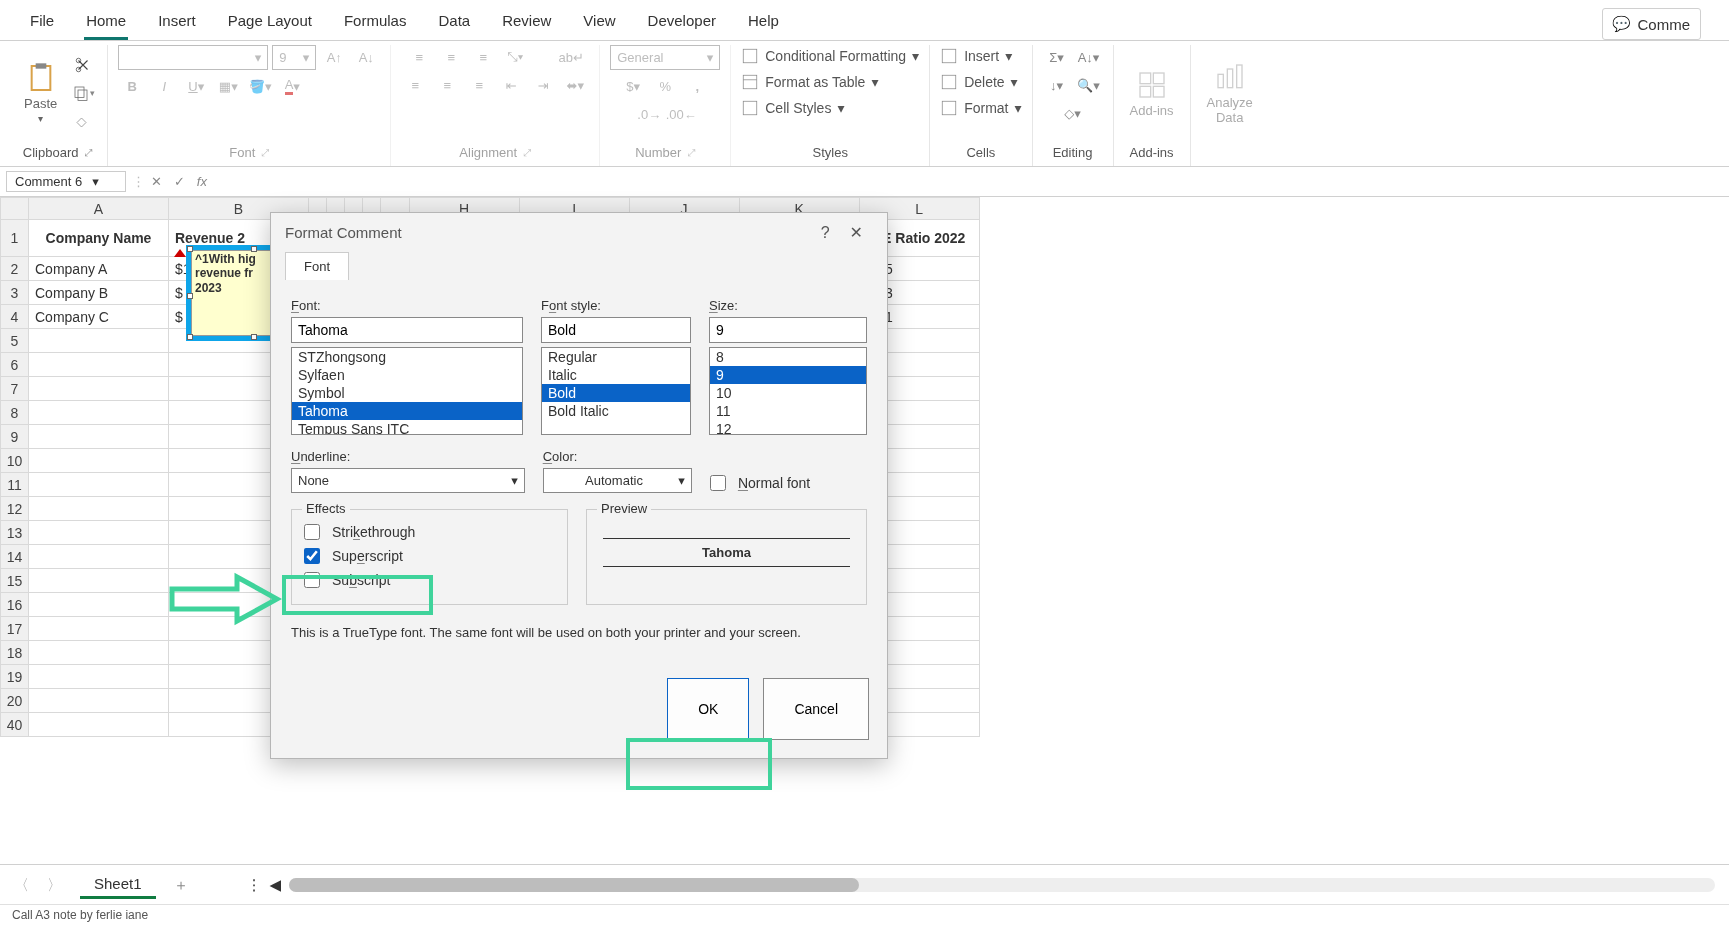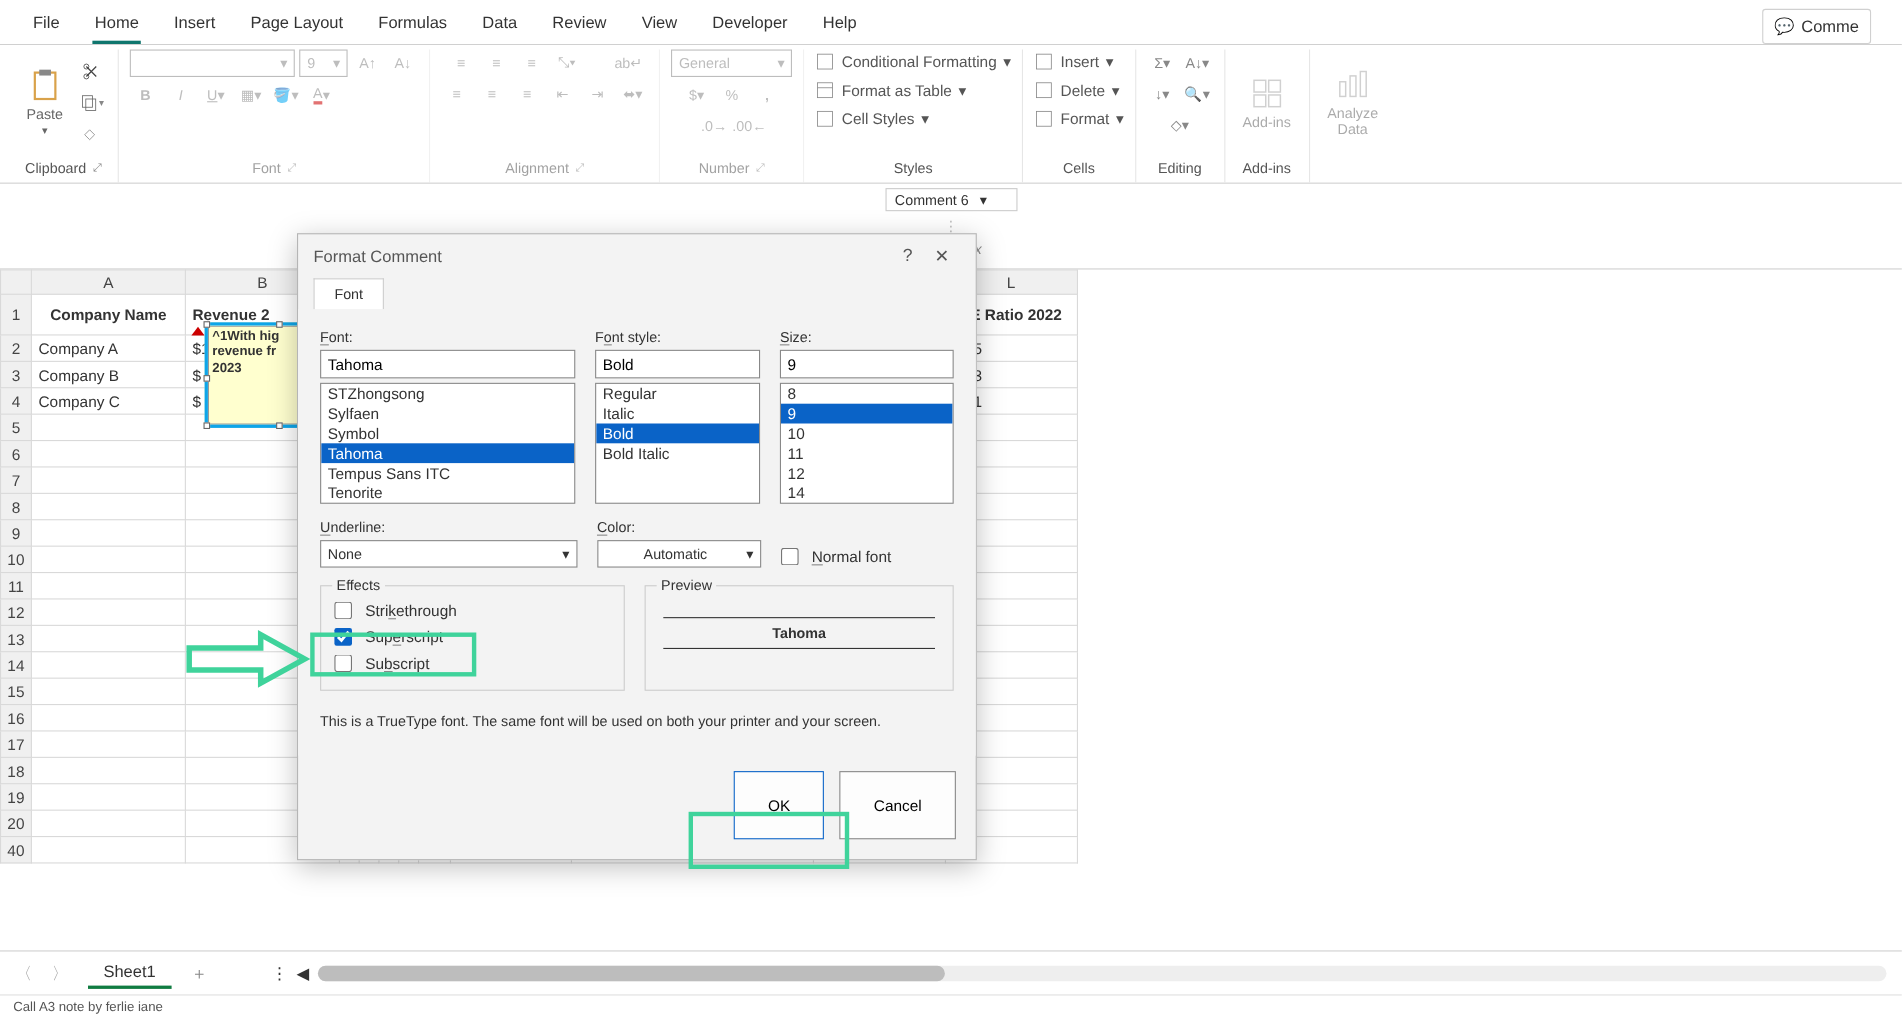--- a/index.html
+++ b/index.html
@@ -21,52 +21,52 @@
 .iconbtn { width:28px; height:24px; display:flex; align-items:center; justify-content:center; color:#888; }
 .bigbtn { display:flex; flex-direction:column; align-items:center; gap:2px; padding:4px 6px; color:#666; }
 .bigbtn svg { width:32px; height:32px; }
 .vstack { display:flex; flex-direction:column; gap:4px; }
 .hstack { display:flex; gap:4px; align-items:center;}
 .dimmed { opacity:.55; }
 .group .txtbtn { display:flex; align-items:center; gap:6px; color:#555; font-size:14px; padding:2px 0;}
 .group .txtbtn svg { width:18px; height:18px;}
 
 
-.formula-bar { display:flex; align-items:center; border-bottom:1px solid #d0d0d0; padding:4px 6px; gap:6px;flex-direction:column; }
+.formula-bar { display:flex; align-items:center; border-bottom:1px solid #d0d0d0; padding:4px 6px; gap:6px; }
 .name-box { display:flex; align-items:center; border:1px solid #ccc; padding:2px 8px; gap:10px; min-width:120px;}
 .fx-area { display:flex; align-items:center; gap:12px; color:#888; }
 .fx-icon { font-style: italic; }
 
 
 .sheet-wrap { position:relative; }
 table.sheet { border-collapse: collapse; table-layout: fixed; }
 table.sheet th, table.sheet td { border: 1px solid #d9d9d9; font-size:14px; }
 table.sheet thead th { background:#f0f0f0; font-weight:400; text-align:center; height:22px; color:#444; }
 table.sheet tbody th { background:#f0f0f0; font-weight:400; text-align:center; width:28px; color:#444; }
 table.sheet td { padding: 2px 6px; height:24px; }
 .hdr-row td { font-weight:700; background:#fff; }
 
 
-.note-box { position:absolute; left:186px; top:48px; width:130px; height:96px; background:#ffffcf; border:3px solid #0ea5e9; font-size:12px; font-weight:700; padding:2px 4px; line-height:1.2; box-shadow: 0 0 0 1px #999 inset; }
+.note-box { position:absolute; left:186px; top:48px; width:130px; height:96px; background:#ffffcf; border:5px solid #0ea5e9; font-size:12px; font-weight:700; padding:2px 4px; line-height:1.2; box-shadow: 0 0 0 1px #999 inset; }
 .note-anchor { position:absolute; width:0; height:0; border-left:6px solid transparent; border-right:6px solid transparent; border-top:8px solid #c00; left:174px; top:52px; transform: rotate(180deg);}
 .note-handles { position:absolute; width:6px;height:6px;background:#fff;border:1px solid #666;}
 
 
 .dialog { position:absolute; left:270px; top:212px; width:618px; background:#f3f3f3; border:1px solid #b5b5b5; box-shadow: 0 6px 24px rgba(0,0,0,.25); }
 .dialog-title { display:flex; align-items:center; padding:10px 14px; font-size:15px; color:#555; }
 .dialog-title .spacer{flex:1;}
 .dialog-title .x { padding:0 10px; color:#555; font-size:16px;}
 .dialog-tabstrip { padding: 0 14px; }
 .dialog-tab { display:inline-block; background:#fff; border:1px solid #ccc; border-bottom:none; padding:6px 18px; font-size:13px; }
 .dialog-body { background:#f3f3f3; padding: 18px 20px 14px 20px; }
 .row3 { display:flex; gap:18px; }
 .field { display:flex; flex-direction:column; gap:4px; }
 .field label { font-size:13px; }
 .field input[type=text]{ border:1px solid #888; padding:4px 6px; font-size:14px; background:#fff;}
-.listbox { border:1px solid #888; background:#fff; height:110px; overflow-y:auto; font-size:14px; position:relative;}
+.listbox { border:1px solid #888; background:#fff; height:88px; overflow-y:auto; font-size:14px; position:relative;}
 .listbox .item { padding:1px 6px; }
 .listbox .item.sel { background:#0a63c7; color:#fff;}
 .listbox::-webkit-scrollbar{width:16px;}
 .listbox::-webkit-scrollbar-thumb{background:#c8c8c8;}
 .listbox::-webkit-scrollbar-track{background:#efefef;}
 .selectbox { border:1px solid #888; background:#fff; padding:4px 6px; display:flex; justify-content:space-between; align-items:center;}
 .effects { border:1px solid #ccc; margin-top:14px; padding:10px 12px 12px 12px; position:relative;}
 .effects .legend { position:absolute; top:-9px; left:10px; background:#f3f3f3; padding:0 4px; font-size:13px;}
 .chk { display:flex; align-items:center; gap:12px; padding:4px 0; font-size:14px;}
 .chk input { width:16px; height:16px; accent-color:#0a63c7;}

